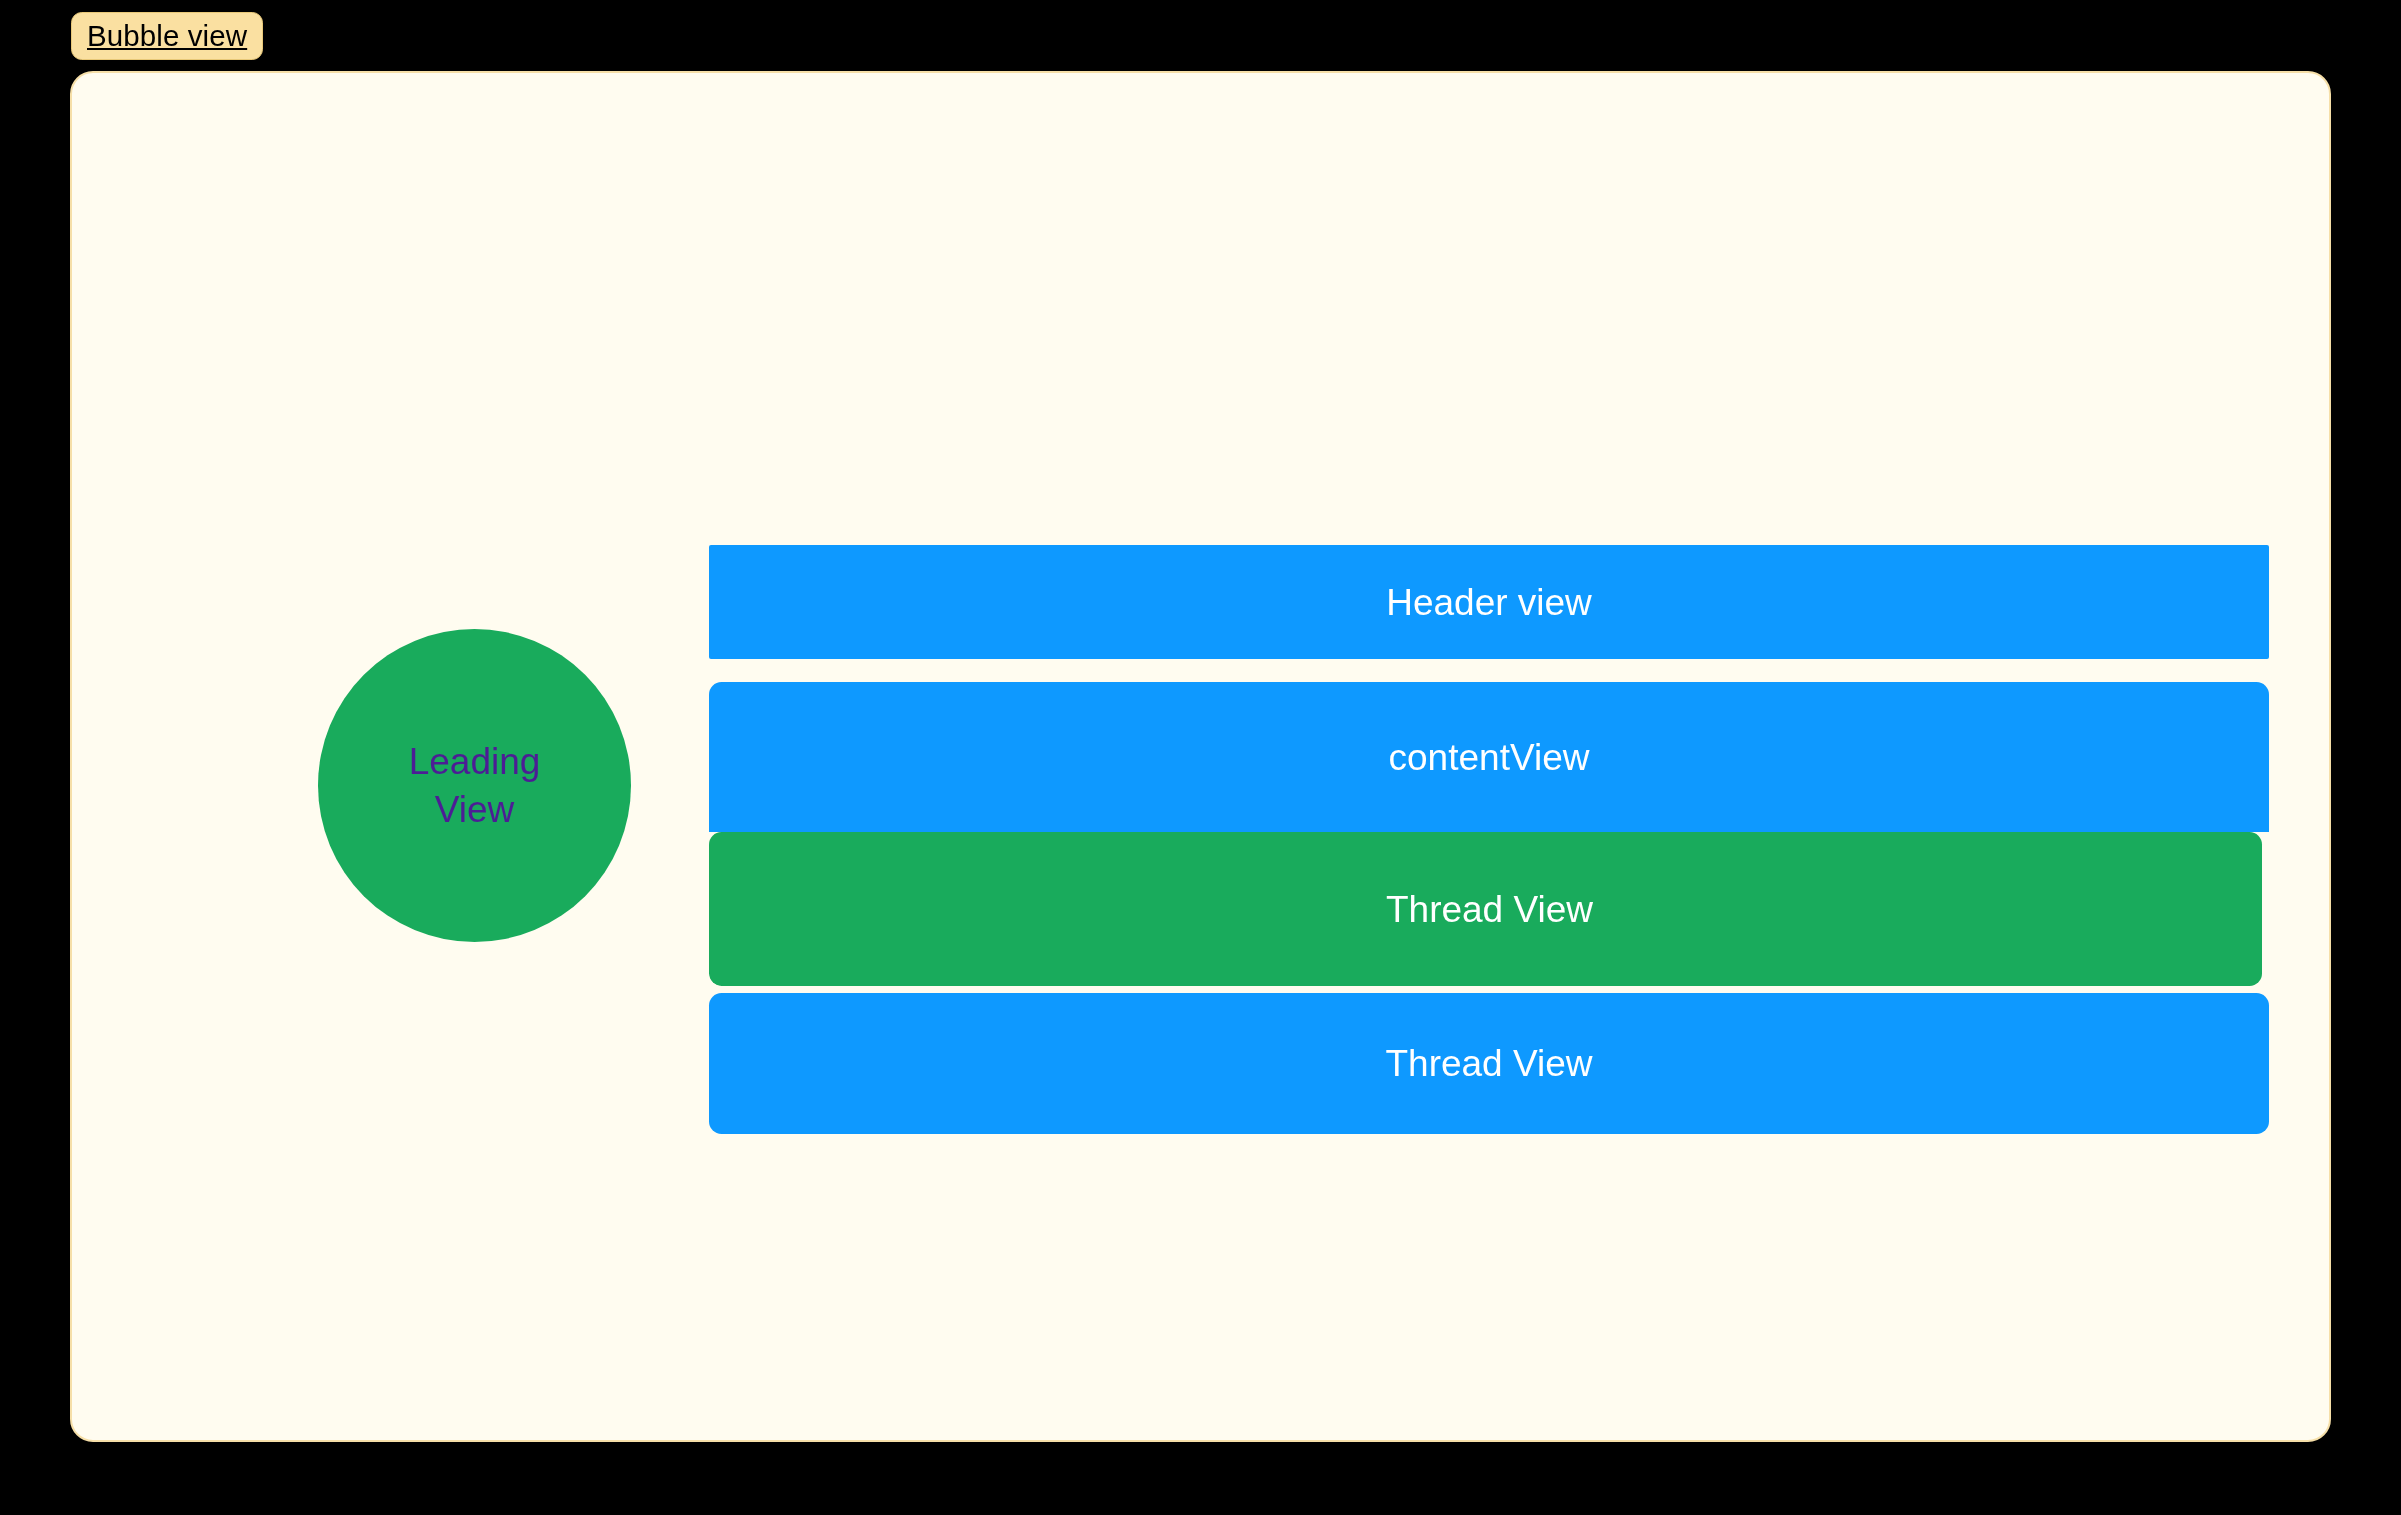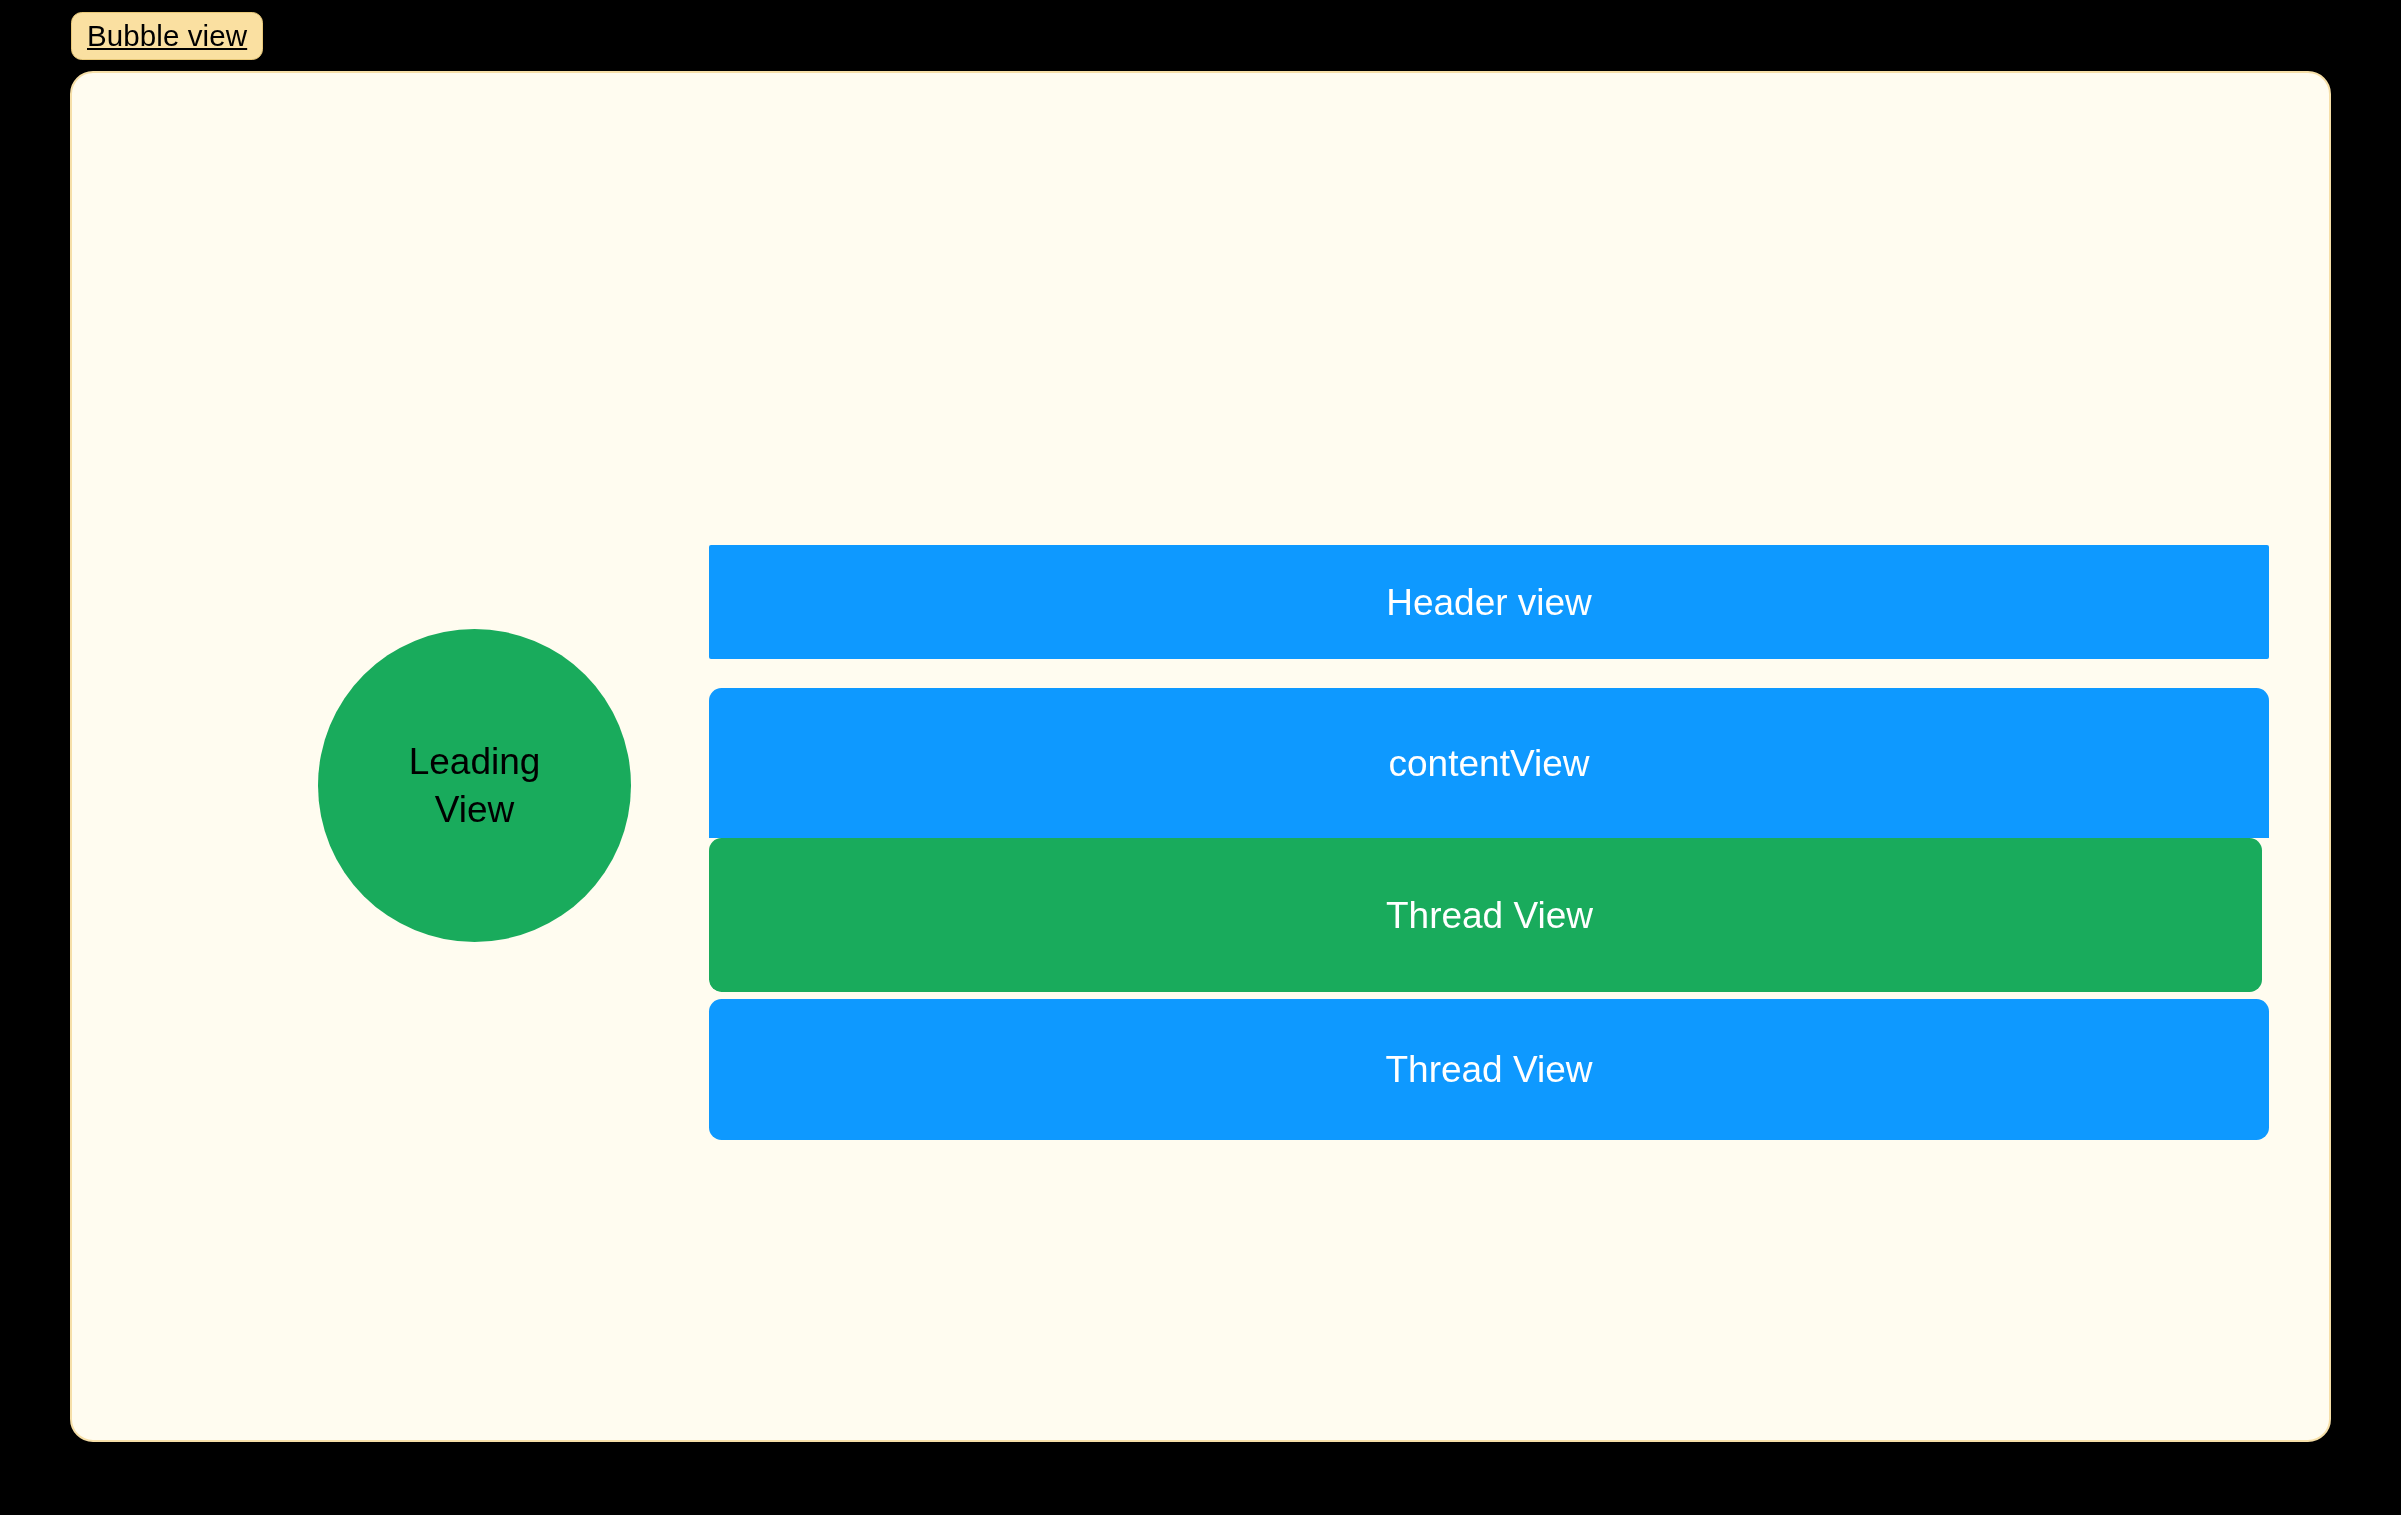--- a/index.html
+++ b/index.html
@@ -57,21 +57,21 @@
     left: 246px;
     top: 556px;
     width: 313px;
     height: 313px;
     border-radius: 50%;
     background: #19AB5C;
     display: flex;
     flex-direction: column;
     align-items: center;
     justify-content: center;
-    color: #000000;
+    color: #4c1d95;
     font-size: 37px;
     line-height: 1.28;
     text-align: center;
   }
   #leading-view .line { display: block; }
 
   
   #message-stack {
     position: absolute;
     left: 637px;
@@ -94,21 +94,21 @@
   
   #header-view {
     width: 1560px;
     height: 114px;
     background: #0E99FF;
     border-radius: 2px;
   }
 
   
   #content-group {
-    margin-top: 29px;
+    margin-top: 23px;
     width: 1560px;
     border-radius: 12.5px;
     overflow: hidden;
   }
   #content-view {
     width: 100%;
     height: 150px;
     background: #0E99FF;
   }
   #bottom-view {

